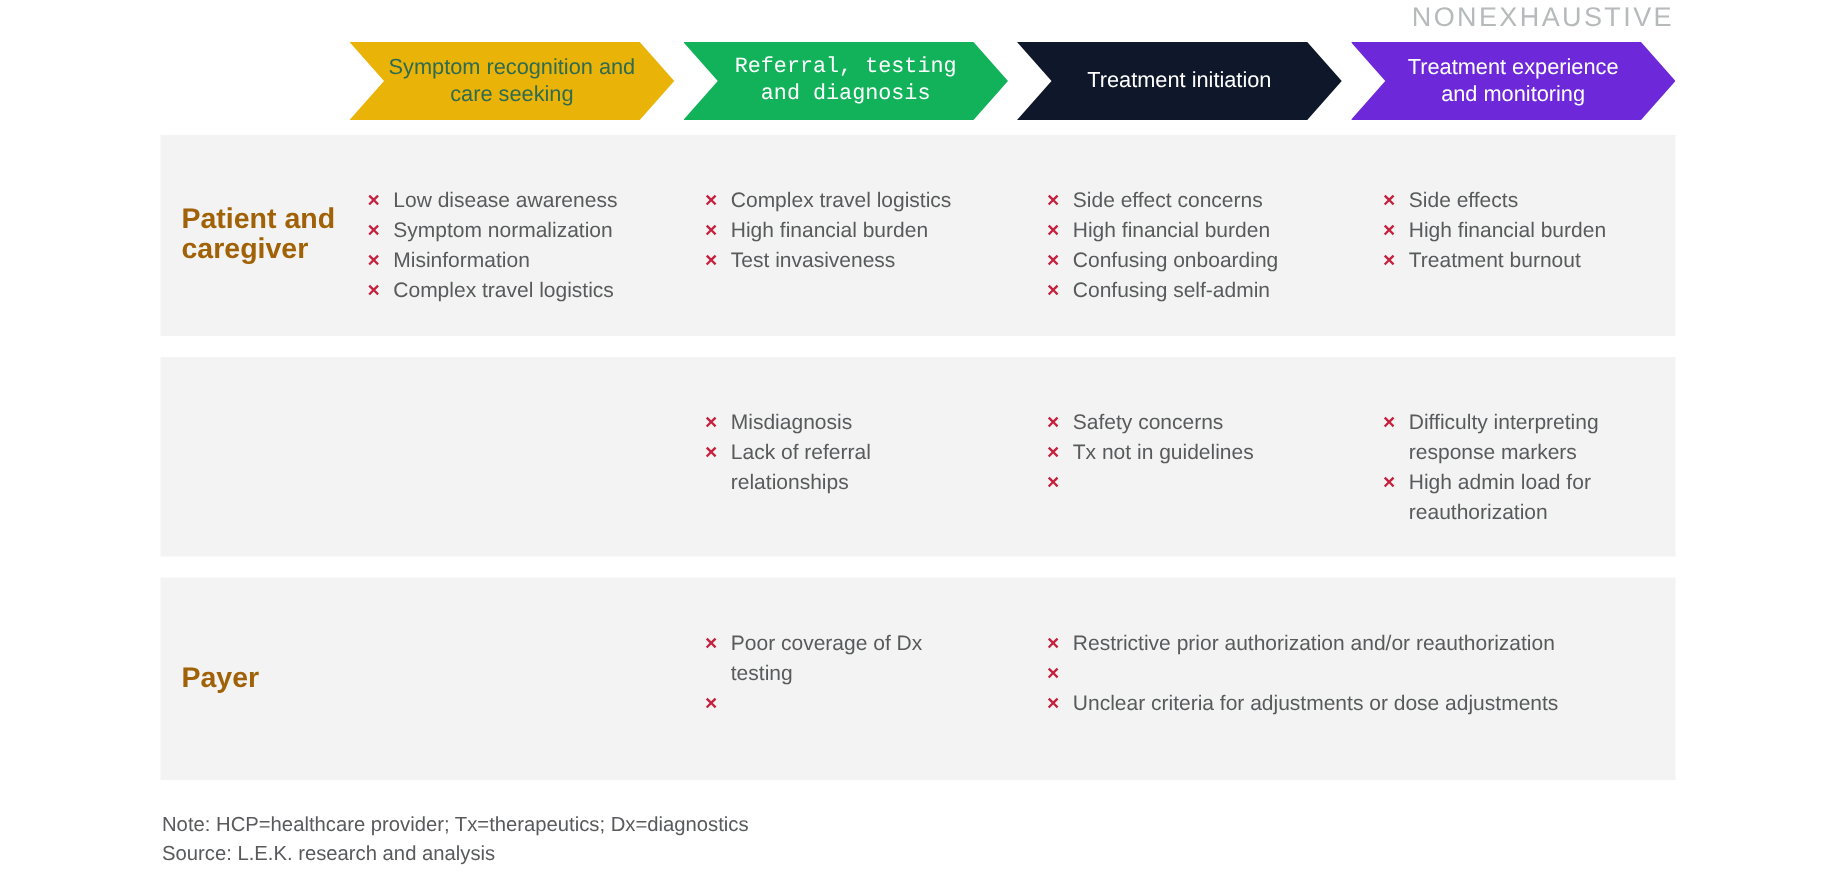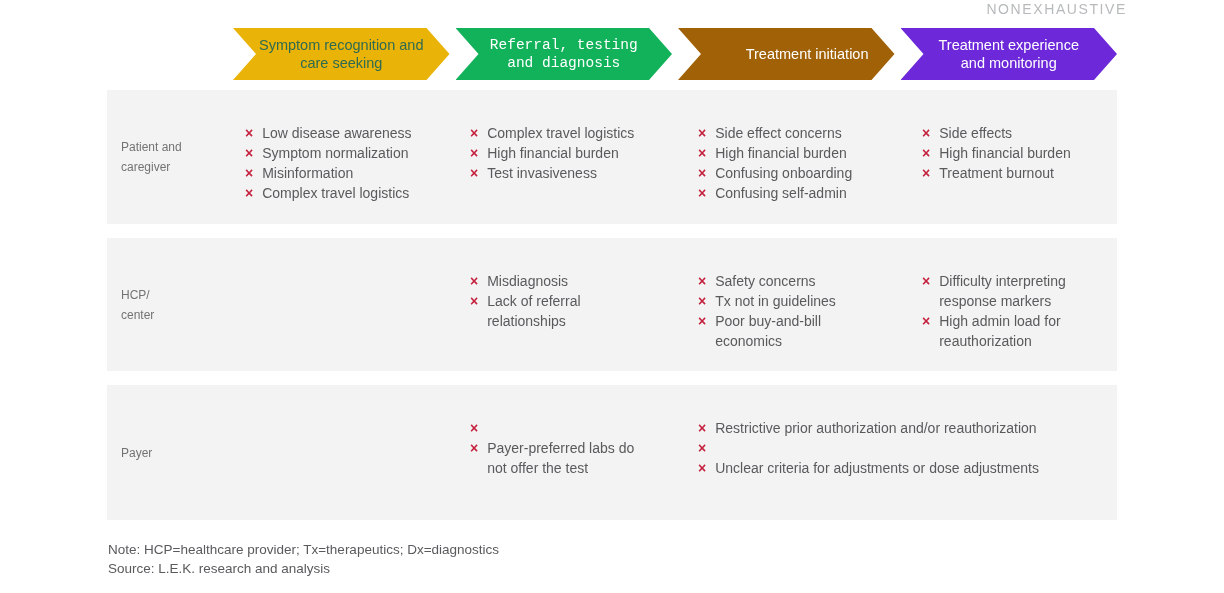--- a/index.html
+++ b/index.html
@@ -8,22 +8,22 @@
   .canvas {
     position: relative;
     width: 1224px;
     height: 593px;
     background: #ffffff;
     overflow: hidden;
   }
   .nonexhaustive {
     position: absolute;
     top: 1px;
-    right: 97px;
-    font-size: 14px;
+    right: 108px;
+    font-size: 18px;
     letter-spacing: 1.6px;
     color: #b6babb;
   }
   
   .stages {
     position: absolute;
     left: 233px;
     top: 28px;
     width: 884px;
     height: 52px;
@@ -36,43 +36,43 @@
     align-items: center;
     justify-content: center;
     text-align: center;
     font-size: 14.5px;
     line-height: 1.25;
     padding: 0 26px;
     clip-path: polygon(0 0, calc(100% - 23px) 0, 100% 50%, calc(100% - 23px) 100%, 0 100%, 23px 50%);
   }
   .stage-1 { background: #eab308; color: #2e6b51; }
   .stage-2 { background: #12b25a; color: #ffffff; font-family: Liberation Mono, monospace; }
-  .stage-3 { background: #a16207; color: #ffffff; justify-content: flex-end; }
+  .stage-3 { background: #0f172a; color: #ffffff; }
   .stage-4 { background: #6d28d9; color: #ffffff; }
   
   .row {
     position: absolute;
     left: 107px;
     width: 1010px;
     background: #f2f3f2;
   }
   .row-patient { top: 90px;  height: 134px; }
   .row-hcp     { top: 238px; height: 133px; }
   .row-payer   { top: 385px; height: 135px; }
   .row-label {
     position: absolute;
     left: 14px;
     top: 0;
     bottom: 0;
     width: 118px;
     display: flex;
     align-items: center;
-    font-size: 12px;
-    font-weight: 400;
-    color: #737373;
+    font-size: 19px;
+    font-weight: 700;
+    color: #a16207;
     line-height: 20px;
     white-space: pre-line;
   }
   .cell {
     position: absolute;
     top: 0;
     padding-top: 33px;
   }
   .c1 { left: 138px; width: 218px; }
   .c2 { left: 363px; width: 218px; }
@@ -190,22 +190,20 @@
           <span>High financial burden</span>
         </div>
         <div class="barrier-item">
           <span class="x-mark">×</span>
           <span>Treatment burnout</span>
         </div>
       </div>
   </div>
 
   <div class="row row-hcp">
-    <div class="row-label">HCP/
-center</div>
     <div class="cell c2">
         <div class="barrier-item">
           <span class="x-mark">×</span>
           <span>Misdiagnosis</span>
         </div>
         <div class="barrier-item">
           <span class="x-mark">×</span>
           <span>Lack of referral relationships</span>
         </div>
       </div>
@@ -213,44 +211,43 @@
         <div class="barrier-item">
           <span class="x-mark">×</span>
           <span>Safety concerns</span>
         </div>
         <div class="barrier-item">
           <span class="x-mark">×</span>
           <span>Tx not in guidelines</span>
         </div>
         <div class="barrier-item">
           <span class="x-mark">×</span>
-          <span>Poor buy-and-bill economics</span>
         </div>
       </div>
     <div class="cell c4">
         <div class="barrier-item">
           <span class="x-mark">×</span>
           <span>Difficulty interpreting response markers</span>
         </div>
         <div class="barrier-item">
           <span class="x-mark">×</span>
           <span>High admin load for reauthorization</span>
         </div>
       </div>
   </div>
 
   <div class="row row-payer">
     <div class="row-label">Payer</div>
     <div class="cell c2">
         <div class="barrier-item">
           <span class="x-mark">×</span>
-        </div>
-        <div class="barrier-item">
-          <span class="x-mark">×</span>
-          <span>Payer-preferred labs do not offer the test</span>
+          <span>Poor coverage of Dx testing</span>
+        </div>
+        <div class="barrier-item">
+          <span class="x-mark">×</span>
         </div>
       </div>
     <div class="cell c34">
         <div class="barrier-item">
           <span class="x-mark">×</span>
           <span>Restrictive prior authorization and/or reauthorization</span>
         </div>
         <div class="barrier-item">
           <span class="x-mark">×</span>
         </div>

